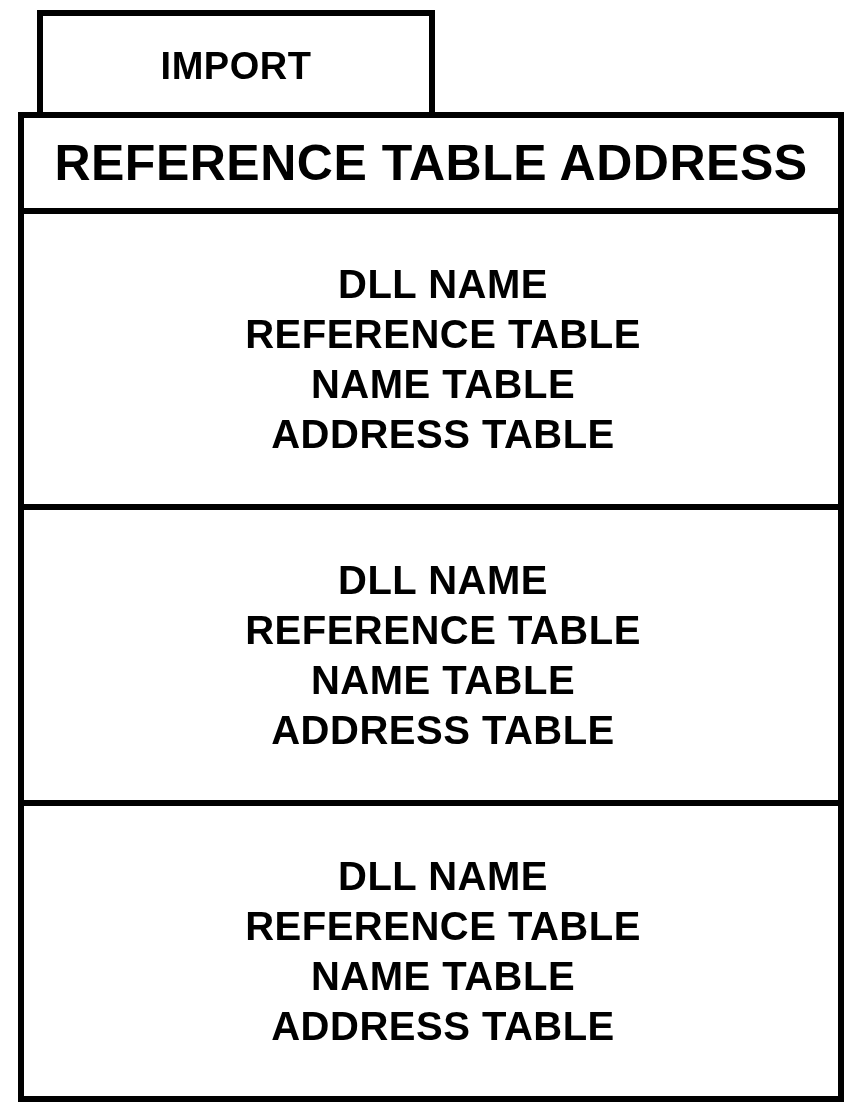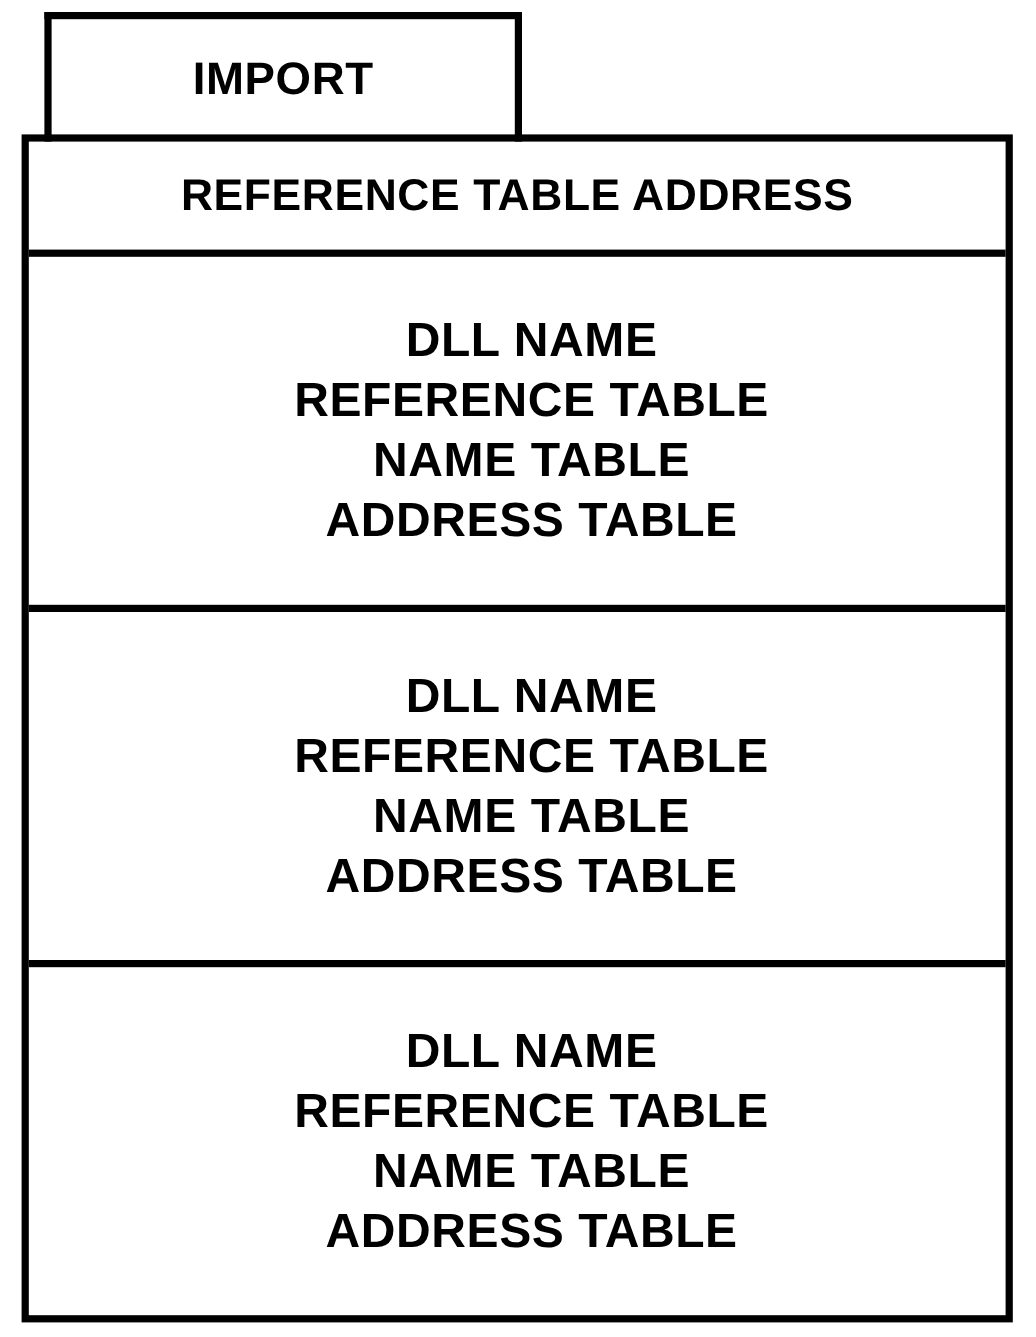--- a/index.html
+++ b/index.html
@@ -48,21 +48,21 @@
     display: flex;
     flex-direction: column;
     align-items: center;
     justify-content: center;
   }
   .row:last-child {
     border-bottom: none;
   }
   .header-row {
     height: 90px;
-    font-size: 37px;
+    font-size: 50px;
   }
   .block-row {
     height: 290px;
     font-size: 40px;
     line-height: 1.25;
     padding-left: 24px;
   }
 </style>
 </head>
 <body>

